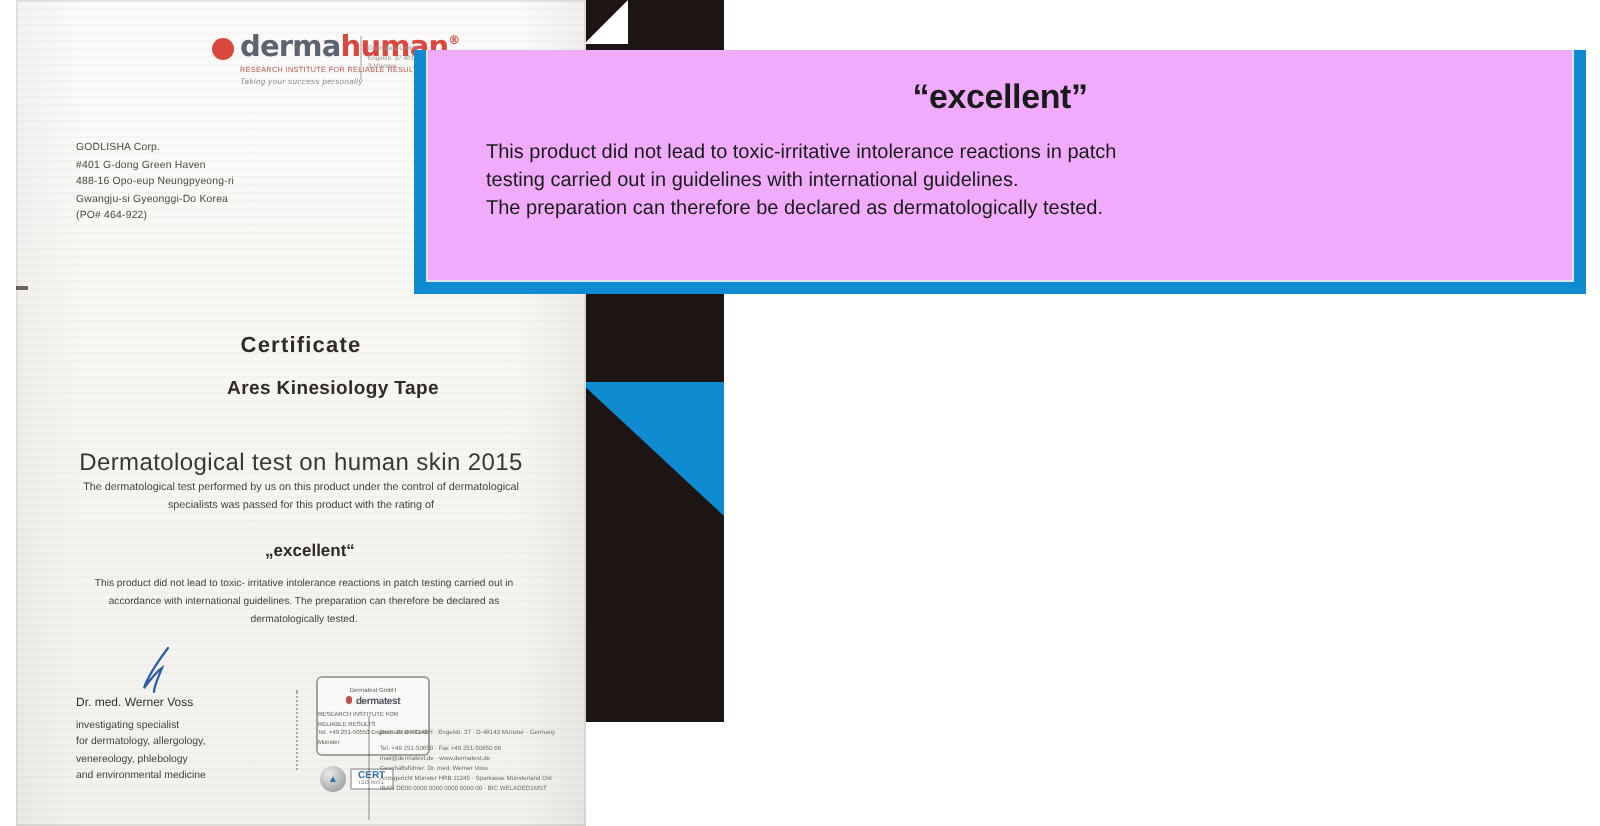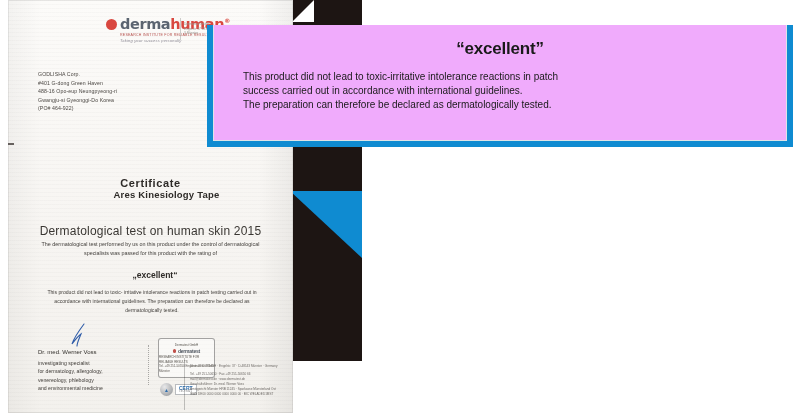--- a/index.html
+++ b/index.html
@@ -158,21 +158,20 @@
   .cert-word {
     position: absolute;
     left: 0;
     top: 167px;
     width: 285px;
     text-align: center;
     font-size: 11px;
     font-weight: 700;
     color: #2e2b28;
     letter-spacing: .6px;
-    margin-top: 10px;
   }
   .product-name {
     position: absolute;
     left: 16px;
     top: 189px;
     width: 285px;
     text-align: center;
     font-size: 9.5px;
     font-weight: 700;
     color: #2e2b28;
@@ -476,19 +475,19 @@
       <div>Amtsgericht Münster HRB 11245 · Sparkasse Münsterland Ost</div>
       <div>IBAN DE00 0000 0000 0000 0000 00 · BIC WELADED1MST</div>
     </div>
   </div>
 
   <div class="callout">
     <div class="callout-body">
       <div class="callout-rating">“excellent”</div>
       <p class="callout-para">
         <span>This product did not lead to toxic-irritative intolerance reactions in patch</span>
-        <span class="nl">success carried out in accordance with international guidelines.</span>
+        <span class="nl">testing carried out in guidelines with international guidelines.</span>
         <span class="nl">The preparation can therefore be declared as dermatologically tested.</span>
       </p>
     </div>
   </div>
 
 </div>
 
 </body></html>

